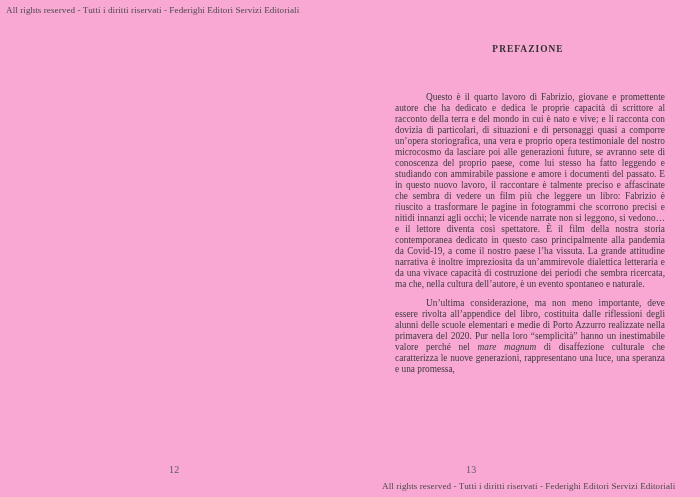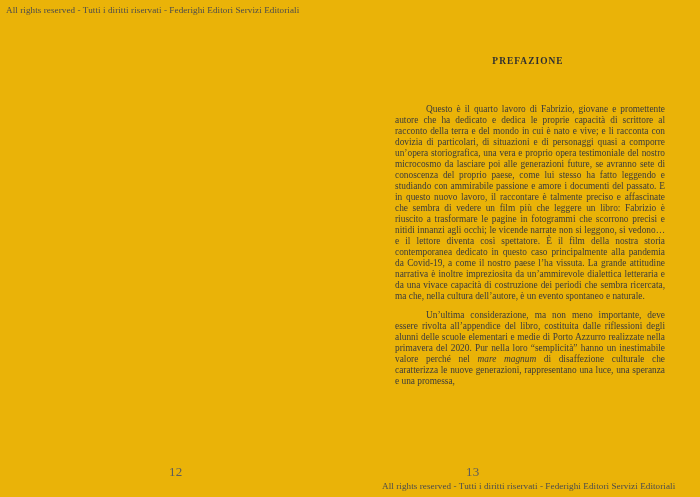--- a/index.html
+++ b/index.html
@@ -12,21 +12,21 @@
     background: #ffffff;
     font-family: "Liberation Serif", "DejaVu Serif", serif;
     color: #3a3a3c;
     overflow: hidden;
     position: relative;
   }
 
   .page-scan {
     position: absolute;
     inset: 0;
-    background: #eab308;
+    background: #f9a8d4;
     text-decoration: underline;
   }
 
   
   .rights-line {
     position: absolute;
     font-family: "Liberation Serif", "DejaVu Serif", serif;
     font-size: 9.1px;
     letter-spacing: 0.08px;
     color: #4a4a4d;
@@ -48,21 +48,21 @@
     top: 44px;
     width: 270px;
   }
 
   .chapter-title {
     text-align: center;
     font-weight: bold;
     font-size: 9.4px;
     letter-spacing: 1.05px;
     color: #2f2f31;
-    margin: 12px 0 38px 0;
+    margin: 0 0 38px 0;
     padding-right: 4px;
   }
 
   .body-block {
     font-size: 9.35px;
     line-height: 11px;
     text-align: justify;
     text-justify: inter-word;
     color: #3b3b3d;
     -webkit-hyphens: none;
@@ -75,21 +75,21 @@
   .body-block p + p {
     margin-top: 8px;
   }
   .body-block em {
     font-style: italic;
   }
 
   
   .folio {
     position: absolute;
-    font-size: 13px;
+    font-size: 10px;
     color: #5c5c5f;
     letter-spacing: 0.3px;
   }
   .folio-verso {
     left: 169px;
     top: 464px;
   }
   .folio-recto {
     left: 466px;
     top: 464px;

